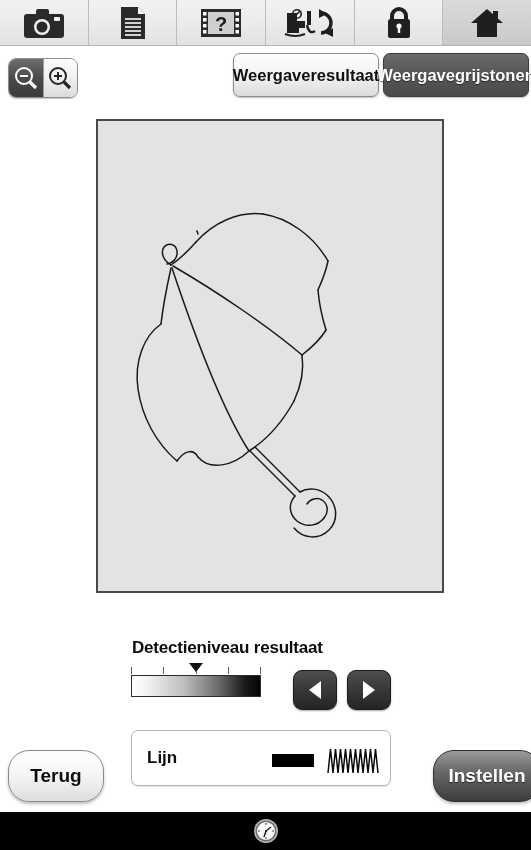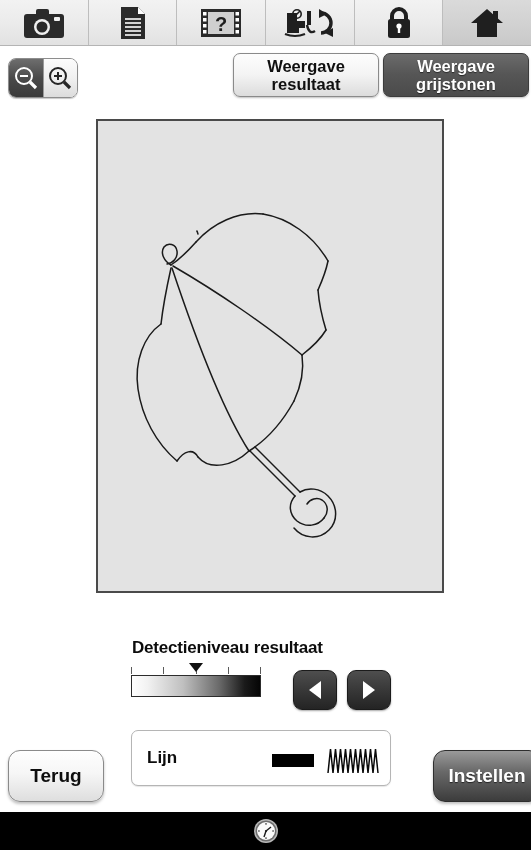--- a/index.html
+++ b/index.html
@@ -77,21 +77,20 @@
 
   .view-btn {
     position: absolute;
     top: 7px;
     width: 146px;
     height: 44px;
     border-radius: 7px;
     border: 1px solid #8a8a8a;
     box-sizing: border-box;
     display: flex;
-    flex-direction: column;
     align-items: center;
     justify-content: center;
     font-size: 16.5px;
     font-weight: bold;
     line-height: 18px;
     text-align: center;
     box-shadow: 0 1px 2px rgba(0,0,0,0.25);
   }
   .view-btn.light {
     left: 233px;
@@ -217,21 +216,21 @@
     position: absolute;
     left: 195px; top: 17px;
     width: 52px; height: 26px;
   }
 
   
   .btn-bottom {
     position: absolute;
     top: 750px;
     height: 52px;
-    border-radius: 12px;
+    border-radius: 21px;
     box-sizing: border-box;
     display: flex; align-items: center; justify-content: center;
     font-size: 19px;
     font-weight: bold;
     box-shadow: 0 2px 3px rgba(0,0,0,0.25);
   }
   .btn-terug {
     left: 8px;
     width: 96px;
     background: linear-gradient(to bottom, #fefefe 0%, #f6f6f6 45%, #dedede 100%);

